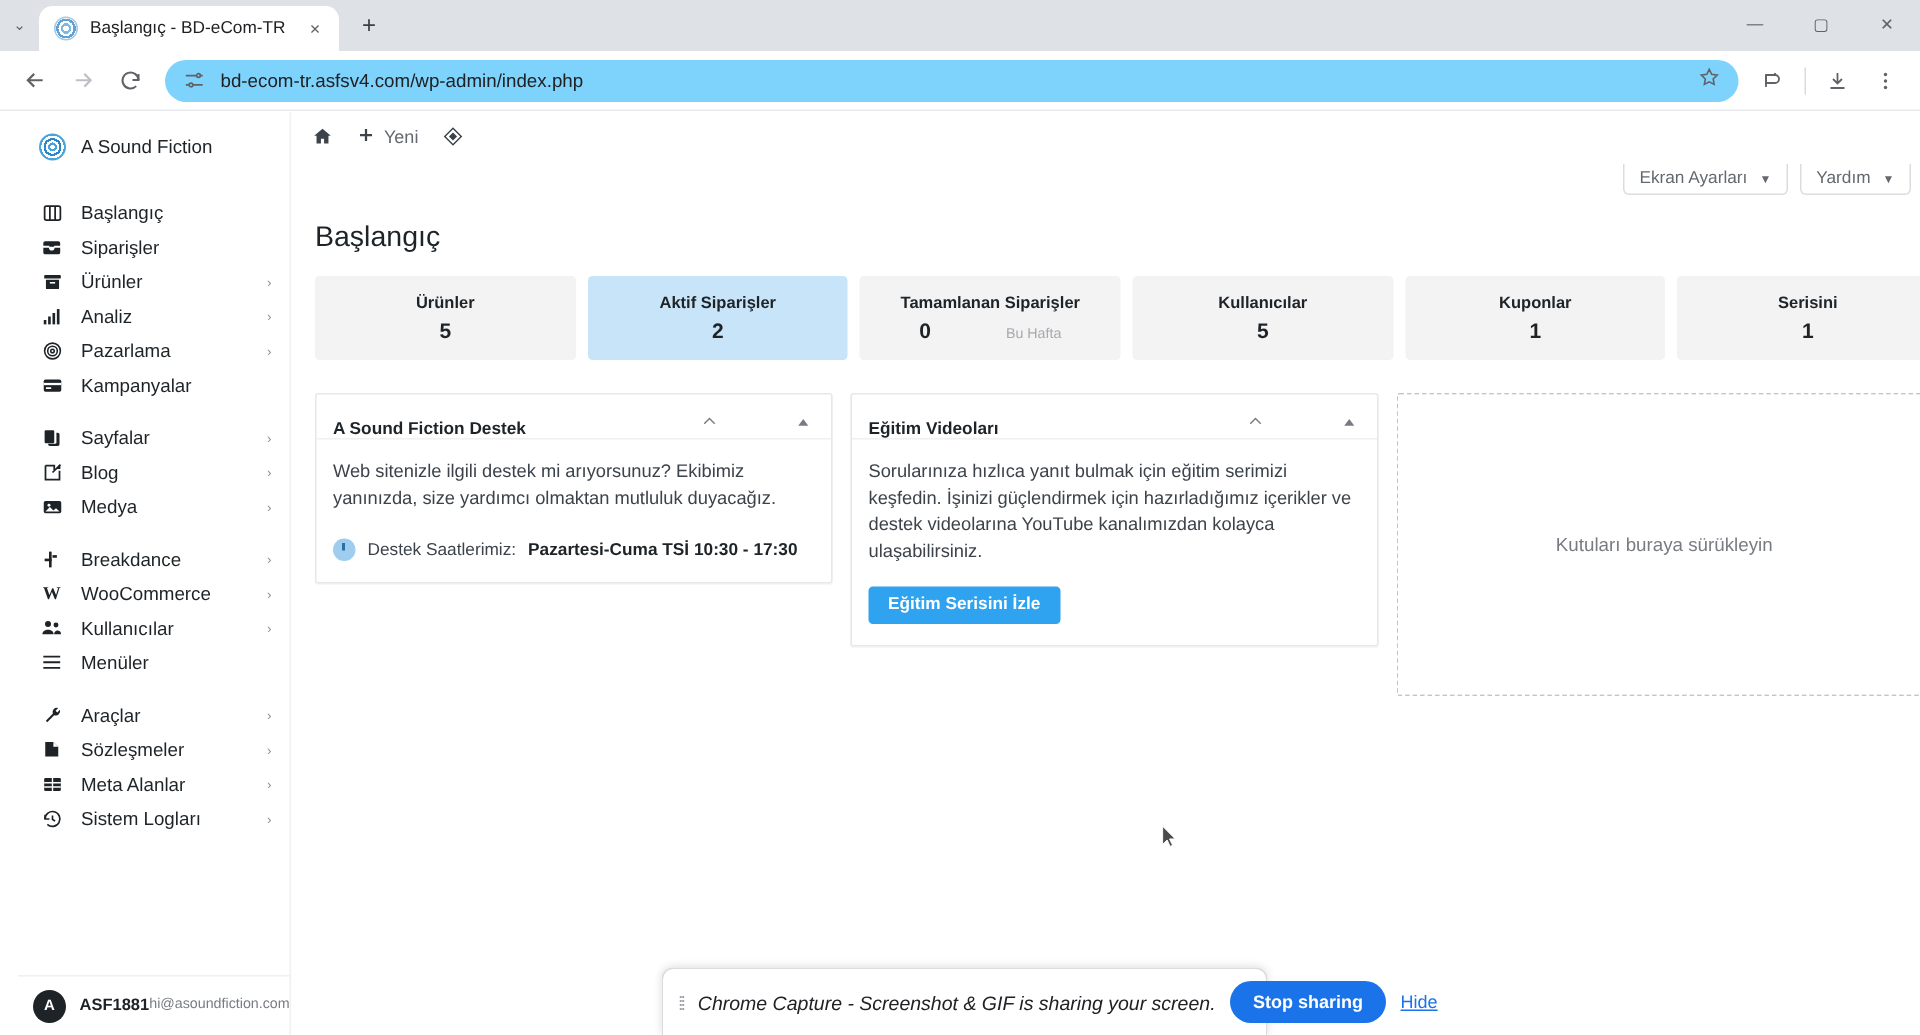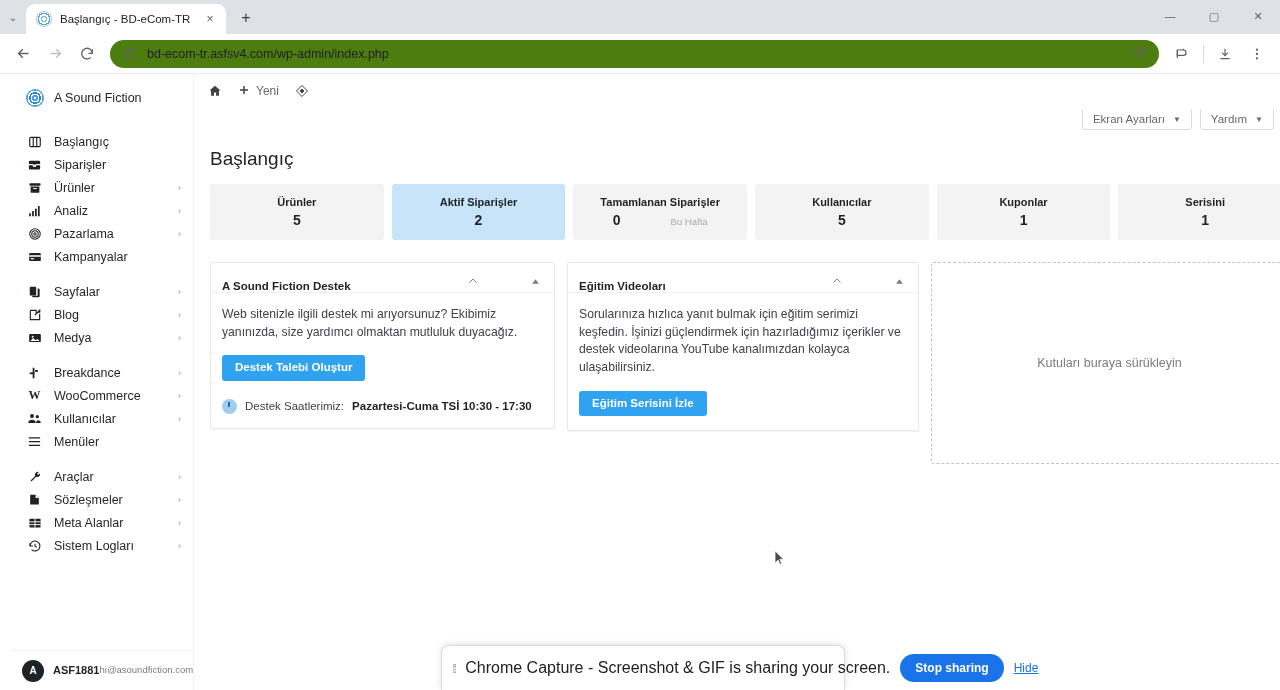--- a/index.html
+++ b/index.html
@@ -53,21 +53,21 @@
 
   .browser-toolbar {
     position: absolute; top: 34px; left: 0; width: 1280px; height: 40px;
     background: #fff; display: flex; align-items: center; padding: 0 8px; gap: 2px;
     border-bottom: 1px solid #e8eaed;
   }
   .tb-btn { width: 30px; height: 30px; display:flex; align-items:center; justify-content:center;
     color: #5f6368; border-radius: 50%; flex:none; }
   .tb-btn svg { display:block; }
   .omnibox {
-    flex: 1; height: 28px; background: #4d7c0f; border-radius: 14px;
+    flex: 1; height: 28px; background: #7dd3fc; border-radius: 14px;
     display: flex; align-items: center; padding: 0 12px; margin: 0 6px; gap: 10px;
   }
   .omnibox-icon { color: #5f6368; flex: none; display:flex; }
   .omnibox-url { font-size: 12.5px; color: #202124; flex: 1; white-space: nowrap; overflow:hidden; }
   .omnibox-star { color:#5f6368; flex:none; }
   .tb-sep { width: 1px; height: 18px; background: #dadce0; margin: 0 4px; }
 
   
   .wp-wrap { position: absolute; top: 75px; left: 12px; width: 1280px; height: 615px; background:#fff; }
 
@@ -193,21 +193,21 @@
   }
 
   
   .share-bar {
     position: absolute; left: 441px; top: 645px; width: 404px; height: 45px;
     background: #fff; border: 1px solid #dadce0; border-bottom: none;
     border-radius: 8px 8px 0 0; box-shadow: 0 -1px 6px rgba(0,0,0,.12);
     display: flex; align-items: center; padding: 0 14px 0 10px; gap: 10px;
   }
   .share-grip { color:#9aa0a6; font-size: 13px; letter-spacing: -2px; flex:none; }
-  .share-text { flex: 1; font-size: 16px; color: #202124; white-space: nowrap; }
+  .share-text { flex: 1; font-size: 13px; color: #202124; white-space: nowrap; font-style: italic; }
   .btn-stop {
     background: #1a73e8; color: #fff; border: none; border-radius: 15px;
     font-size: 12px; font-weight: 700; padding: 8px 15px; line-height: 1; flex:none;
   }
   .link-hide { font-size: 12px; color: #1a73e8; text-decoration: underline; flex:none; }
 </style>
 </head>
 <body>
 
 <div class="app">
@@ -569,21 +569,20 @@
                 </svg>
             </span>
             <span class="wh-icon">
               <svg width="9" height="9" viewBox="0 0 12 12" fill="currentColor">
                   <path d="M6 3l4.5 6h-9z"></path>
                 </svg>
             </span>
           </header>
           <div class="widget-body">
             <p class="widget-text">Web sitenizle ilgili destek mi arıyorsunuz? Ekibimiz yanınızda, size yardımcı olmaktan mutluluk duyacağız.</p>
-            <button class="btn-blue">Destek Talebi Oluştur</button>
             <div class="support-hours">
               <span class="hours-icon"></span>
               <span>Destek Saatlerimiz:</span>
               <span class="hours-strong">Pazartesi-Cuma TSİ 10:30 - 17:30</span>
             </div>
           </div>
         </section>
 
         <section class="widget videos">
           <header class="widget-head">

